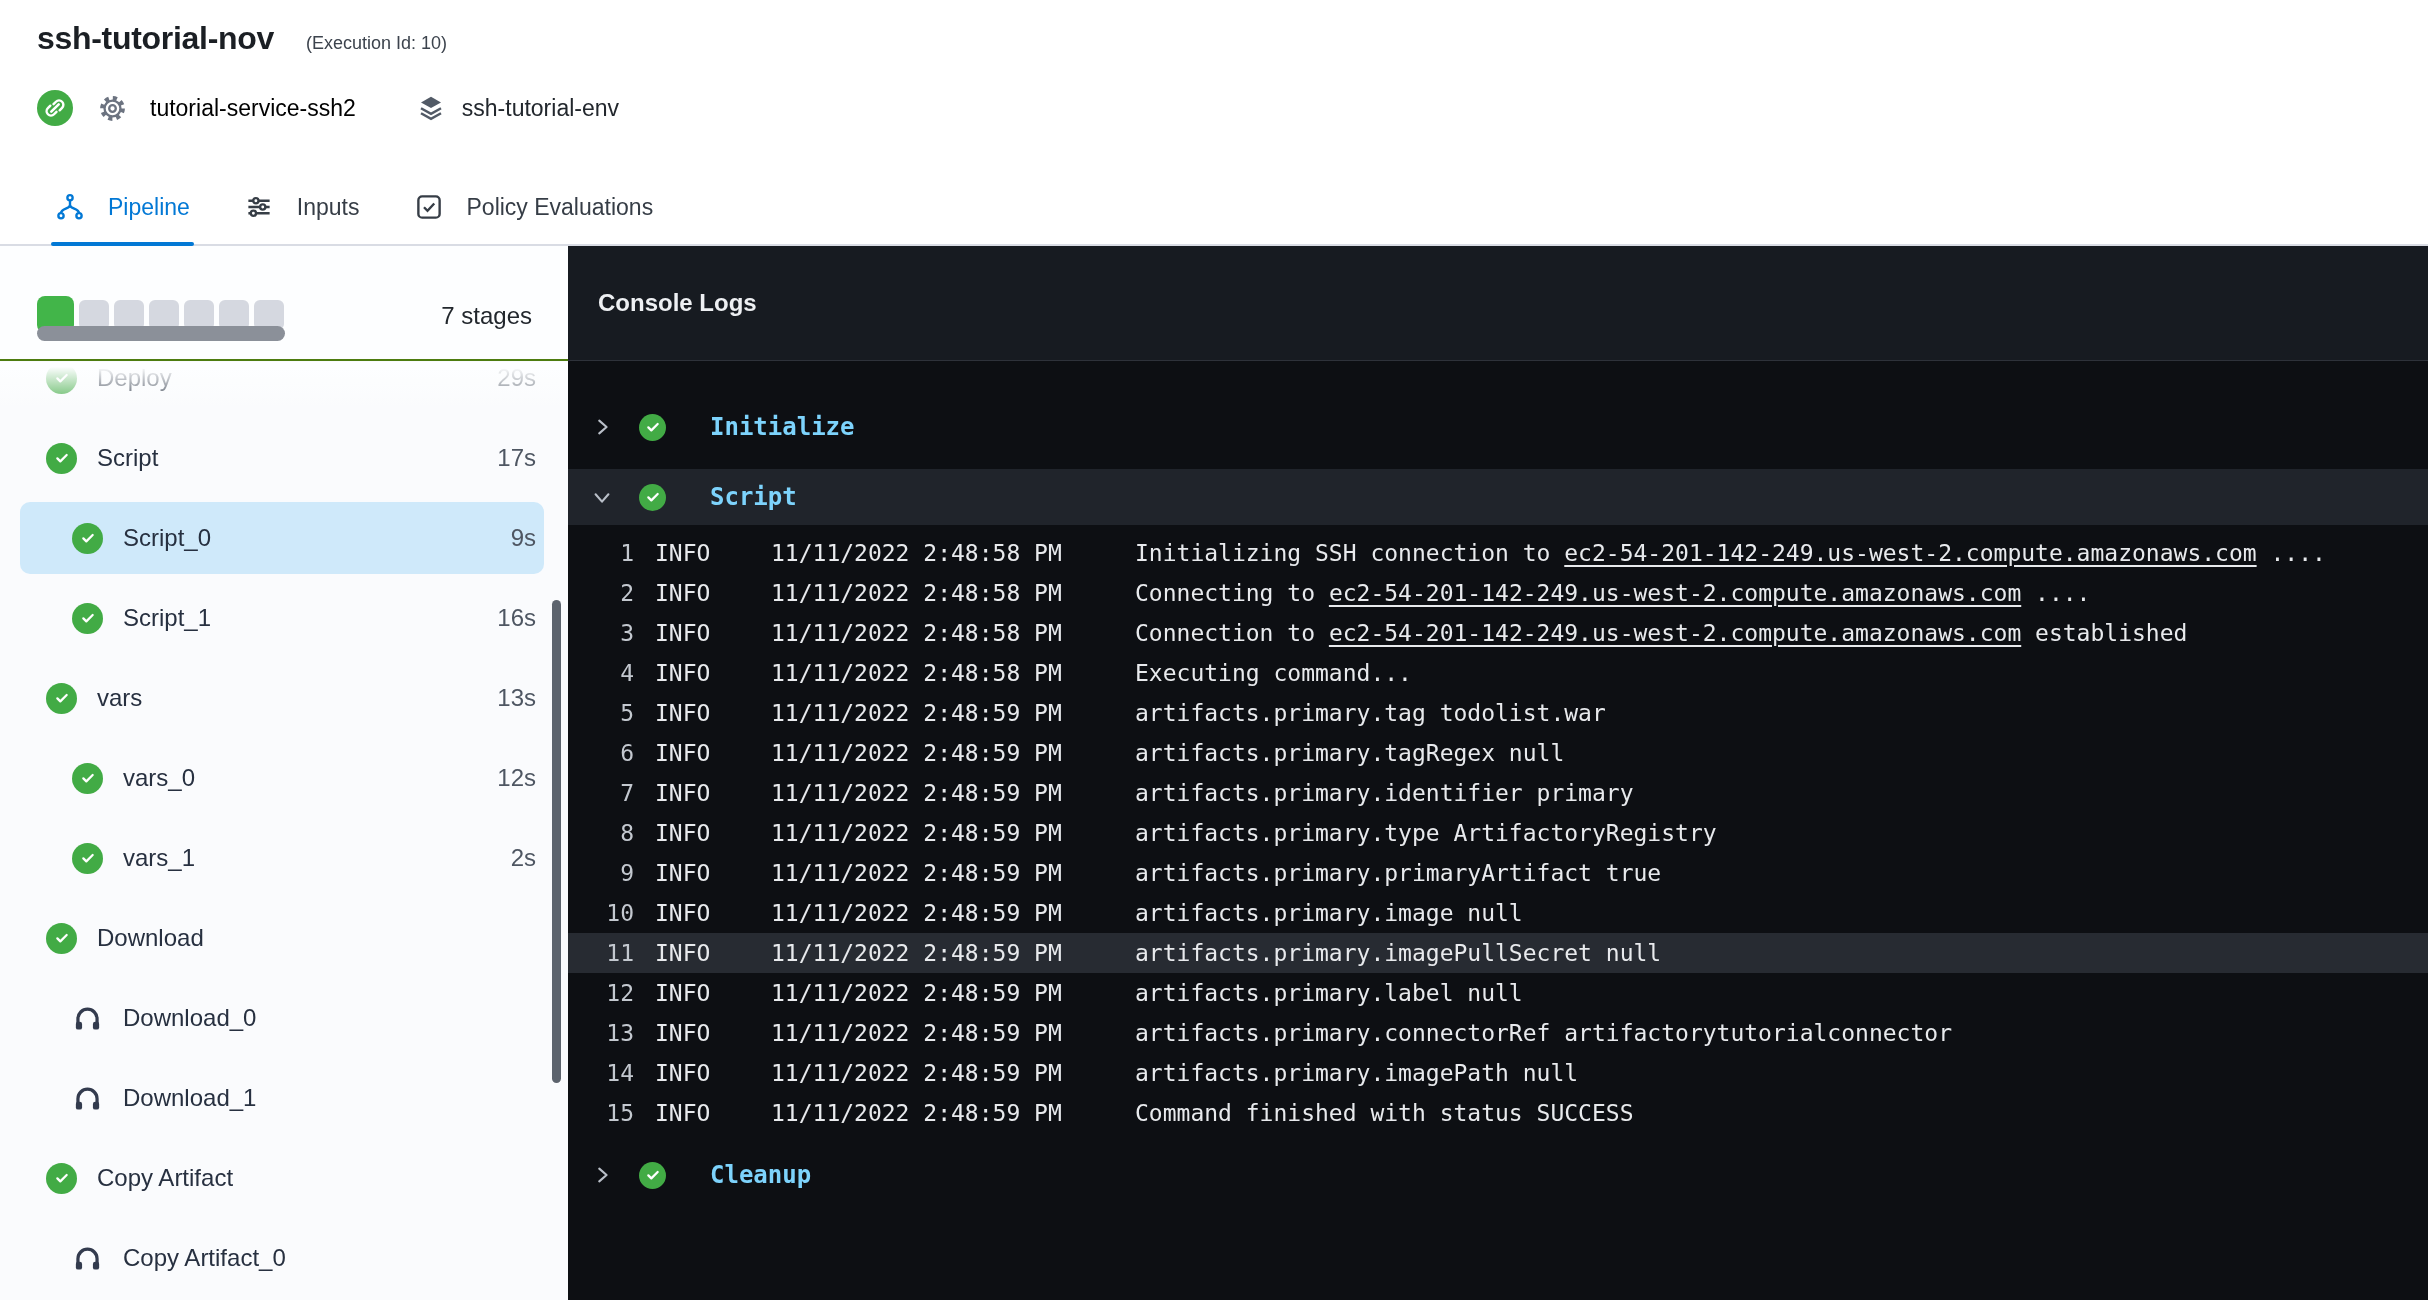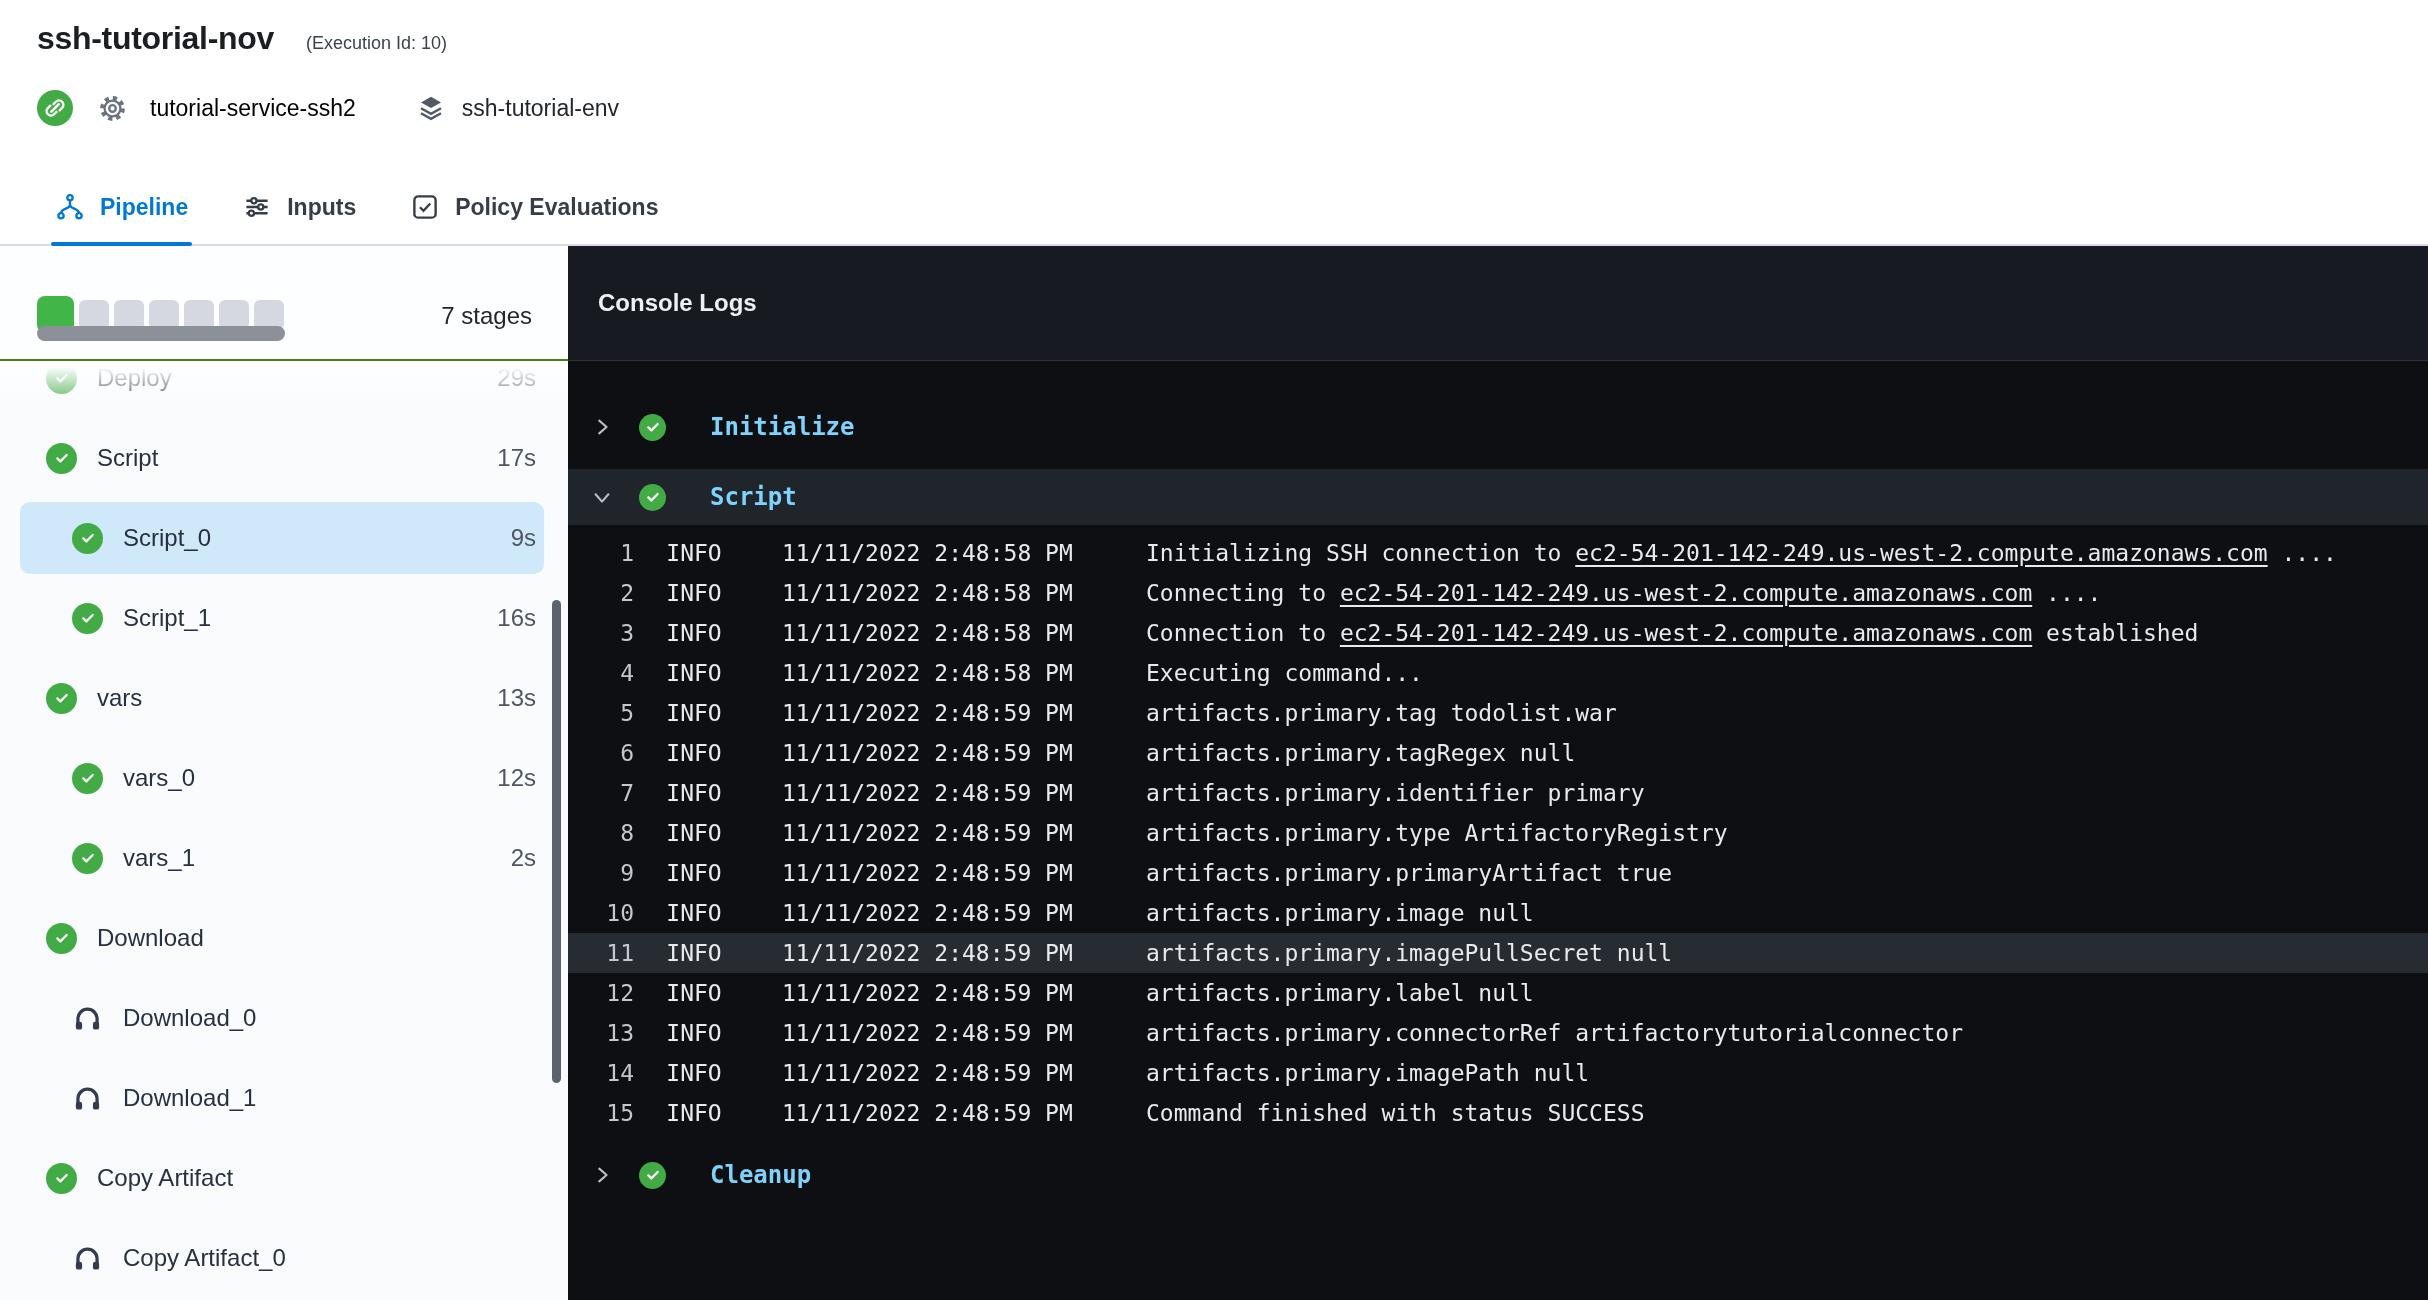--- a/index.html
+++ b/index.html
@@ -14,21 +14,21 @@
   .meta-row { position:absolute; top:88px; left:37px; display:flex; align-items:center; height:40px; }
   .service-icon { width:36px; height:36px; display:flex; }
   .gear-icon { margin-left:24px; display:flex; cursor:pointer; }
   .service-name { margin-left:22px; font-size:23px; color:#000000; cursor:pointer; }
   .env-icon { margin-left:60px; display:flex; }
   .env-name { margin-left:16px; font-size:23px; color:#22272d; cursor:pointer; }
 
   
   .tab-bar { position:absolute; top:170px; left:0; width:100%; height:76px; background:#fff;
              border-bottom:2px solid #d9dce4; display:flex; align-items:stretch; padding-left:55px; gap:54px; }
-  .tab { display:flex; align-items:center; gap:15px; position:relative; font-size:23px; font-weight:700;
+  .tab { display:flex; align-items:center; gap:23px; position:relative; font-size:23px; font-weight:400;
          color:#363d46; cursor:pointer; }
   .tab-icon { display:flex; }
   .tab.active { color:#0278d5; }
   .tab.active::after { content:""; position:absolute; left:-4px; right:-4px; bottom:-2px; height:4px;
                        background:#0278d5; border-radius:2px; }
 
   
   .sidebar { position:absolute; top:246px; left:0; width:568px; height:1054px; background:#fafbfd; overflow:hidden; }
   .progress-panel { position:absolute; top:0; left:0; right:0; height:115px; background:#fdfeff;
                     border-bottom:2px solid #4d7c0f; z-index:3; }
@@ -65,21 +65,21 @@
   .sec-row { height:56px; display:flex; align-items:center; cursor:pointer; margin-top:14px; }
   .sec-row:first-child { margin-top:0; }
   .sec-row.highlight { background:#20242b; }
   .chev { margin-left:23px; width:24px; display:flex; }
   .sec-check { margin-left:24px; display:flex; }
   .sec-name { margin-left:44px; font-size:24px; color:#7dd3fc;font-weight:bold; }
   .log-rows { margin-top:8px; margin-bottom:8px; }
   .log-row { height:40px; display:flex; align-items:center; font-size:23px; white-space:pre; }
   .log-row.highlight { background:#272b32; }
   .ln { width:66px; text-align:right; color:#c3c8cf; flex:none; }
-  .lvl { margin-left:32px; width:56px; flex:none;text-align:center; }
+  .lvl { margin-left:21px; width:56px; flex:none; }
   .time { margin-left:60px; width:292px; flex:none; }
   .msg { margin-left:72px; }
   .msg a { color:inherit; text-decoration:underline; text-underline-offset:4px; cursor:pointer; }
 </style>
 </head>
 <body>
 
 <div class="top-header">
   <div class="title-row">
     <span class="page-title">ssh-tutorial-nov</span>

